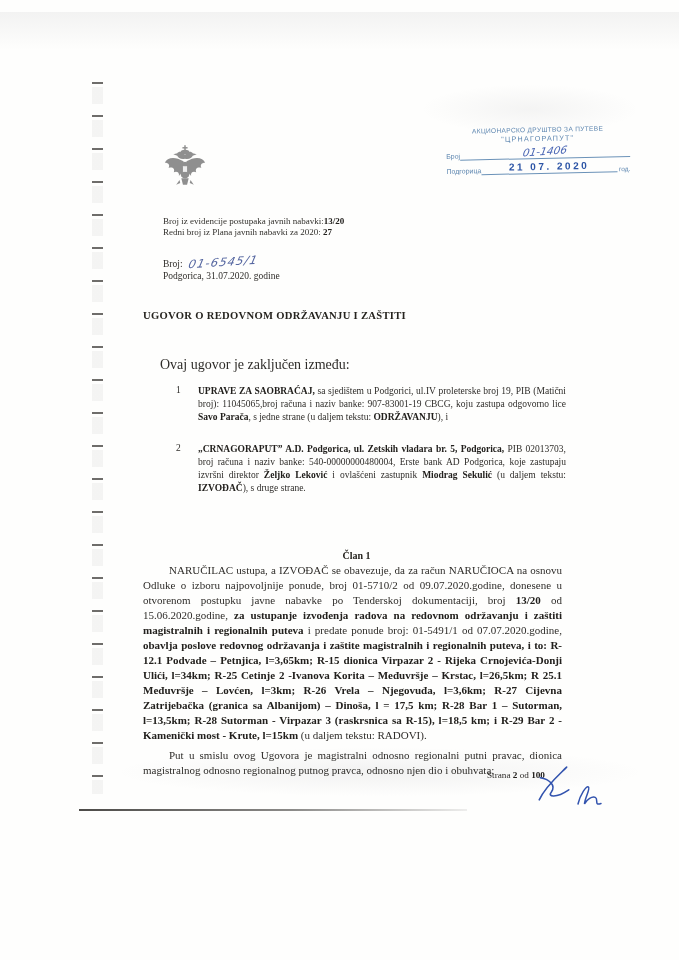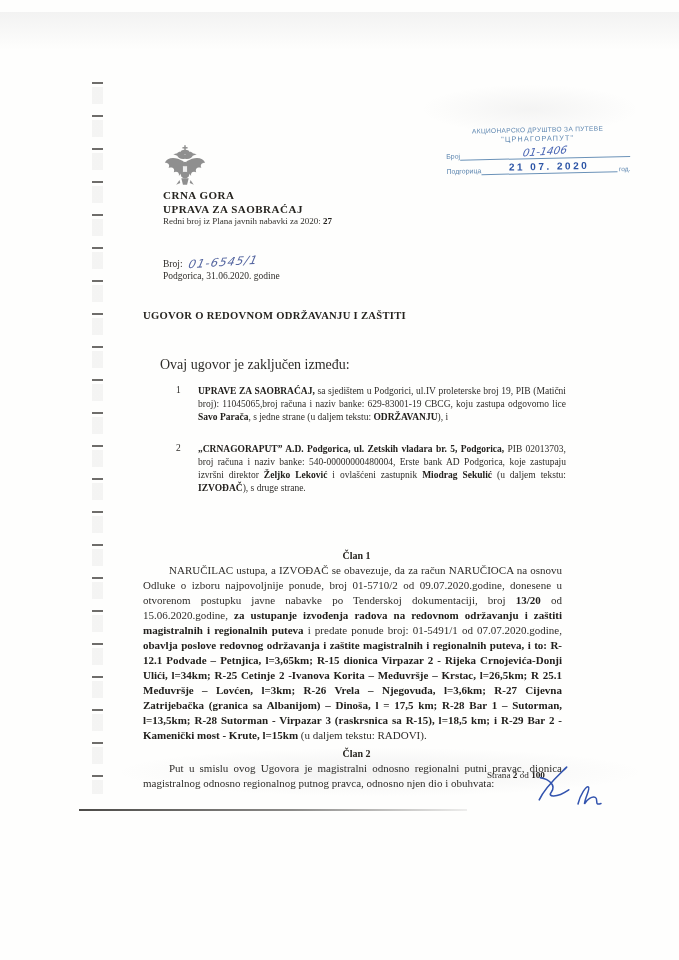--- a/index.html
+++ b/index.html
@@ -139,53 +139,49 @@
       <span class="lbl">Број</span>
       <span class="line"><span class="stamp-hand">01-1406</span></span>
     </div>
     <div class="stamp-row">
       <span class="lbl">Подгорица</span>
       <span class="line"><span class="stamp-date">21 07. 2020</span></span>
       <span class="stamp-suffix">год.</span>
     </div>
   </div>
 
-  <div class="org">
-    <div>CRNA GORA</div>
-    <div>UPRAVA ZA SAOBRAĆAJ</div>
-  </div>
 
   <div class="meta">
+    <div><span>Broj iz evidencije postupaka javnih nabavki:</span><span class="b">13/20</span></div>
     <div><span>Redni broj iz Plana javnih nabavki za 2020: </span><span class="b">27</span></div>
   </div>
 
   <div class="broj-line">
     <span>Broj:</span><span class="hand-number">01-6545/1</span>
   </div>
-  <div class="place-line">Podgorica, 31.06.2020. godine</div>
+  <div class="place-line">Podgorica, 31.07.2020. godine</div>
 
   <div class="title">
     <div>UGOVOR O REDOVNOM ODRŽAVANJU I ZAŠTITI</div>
   </div>
 
   <div class="intro">Ovaj ugovor je zaključen između:</div>
 
   <div class="party" id="party-1">
     <span class="party-num">1</span>
-    <span class="party-text"><span class="b">UPRAVE ZA SAOBRAĆAJ,</span><span> sa sjedištem u Podgorici, ul.IV proleterske broj 19, PIB (Matični broj): 11045065,broj računa i naziv banke: 629-83001-19 CBCG, koju zastupa odgovorno lice </span><span class="b">Savo Parača</span><span>, s jedne strane (u daljem tekstu: </span><span class="b">ODRŽAVANJU</span><span>), i</span></span>
+    <span class="party-text"><span class="b">UPRAVE ZA SAOBRAĆAJ,</span><span> sa sjedištem u Podgorici, ul.IV proleterske broj 19, PIB (Matični broj): 11045065,broj računa i naziv banke: 907-83001-19 CBCG, koju zastupa odgovorno lice </span><span class="b">Savo Parača</span><span>, s jedne strane (u daljem tekstu: </span><span class="b">ODRŽAVANJU</span><span>), i</span></span>
   </div>
   <div class="party" id="party-2">
     <span class="party-num">2</span>
     <span class="party-text"><span class="b">„CRNAGORAPUT” A.D. Podgorica, ul. Zetskih vladara br. 5, Podgorica,</span><span> PIB 02013703, broj računa i naziv banke: 540-00000000480004, Erste bank AD Podgorica, koje zastupaju izvršni direktor </span><span class="b">Željko Leković</span><span> i ovlašćeni zastupnik </span><span class="b">Miodrag Sekulić</span><span> (u daljem tekstu: </span><span class="b">IZVOĐAČ</span><span>), s druge strane.</span></span>
   </div>
 
   <div class="articles">
     <div class="article-h">Član 1</div>
     <div class="article-p"><span>NARUČILAC ustupa, a IZVOĐAČ se obavezuje, da za račun NARUČIOCA na osnovu Odluke o izboru najpovoljnije ponude, broj 01-5710/2 od 09.07.2020.godine, donesene u otvorenom postupku javne nabavke po Tenderskoj dokumentaciji, broj </span><span class="b">13/20</span><span> od 15.06.2020.godine,  </span><span class="b">za ustupanje izvođenja radova na redovnom održavanju i zaštiti magistralnih i regionalnih puteva</span><span> i predate ponude broj: 01-5491/1 od 07.07.2020.godine,  </span><span class="b">obavlja poslove redovnog održavanja i zaštite magistralnih i regionalnih puteva, i to: R-12.1 Podvade – Petnjica, l=3,65km; R-15 dionica Virpazar 2 - Rijeka Crnojevića-Donji Ulići, l=34km; R-25 Cetinje 2 -Ivanova Korita – Međuvršje – Krstac, l=26,5km; R 25.1 Međuvršje – Lovćen, l=3km; R-26 Vrela – Njegovuđa, l=3,6km;  R-27 Cijevna Zatrijebačka (granica sa Albanijom) – Dinoša, l = 17,5 km;  R-28 Bar 1 – Sutorman, l=13,5km; R-28 Sutorman - Virpazar 3 (raskrsnica sa R-15), l=18,5 km; i  R-29 Bar 2 - Kamenički most - Krute, l=15km</span><span> (u daljem tekstu: RADOVI).</span></div>
-    <div class="article-h">Član 2</div>
     <div class="article-p"><span>Put u smislu ovog Ugovora je magistralni odnosno regionalni putni pravac, dionica magistralnog odnosno regionalnog putnog pravca, odnosno njen dio i obuhvata:</span></div>
   </div>
 
   <div class="footer"><span>Strana </span><span class="b">2</span><span> od </span><span class="b">100</span></div>
 
   <svg class="sig" id="sig-1" viewBox="0 0 34 36" aria-hidden="true">
     <g fill="none" stroke="#3253ae" stroke-width="1.5" stroke-linecap="round">
       <path d="M29 2 C21 10 9 20 3 33"></path>
       <path d="M4 12 C13 13.5 19 19.5 14.5 25.5 C10.5 30.5 19 31.5 31 23.5"></path>
     </g>

